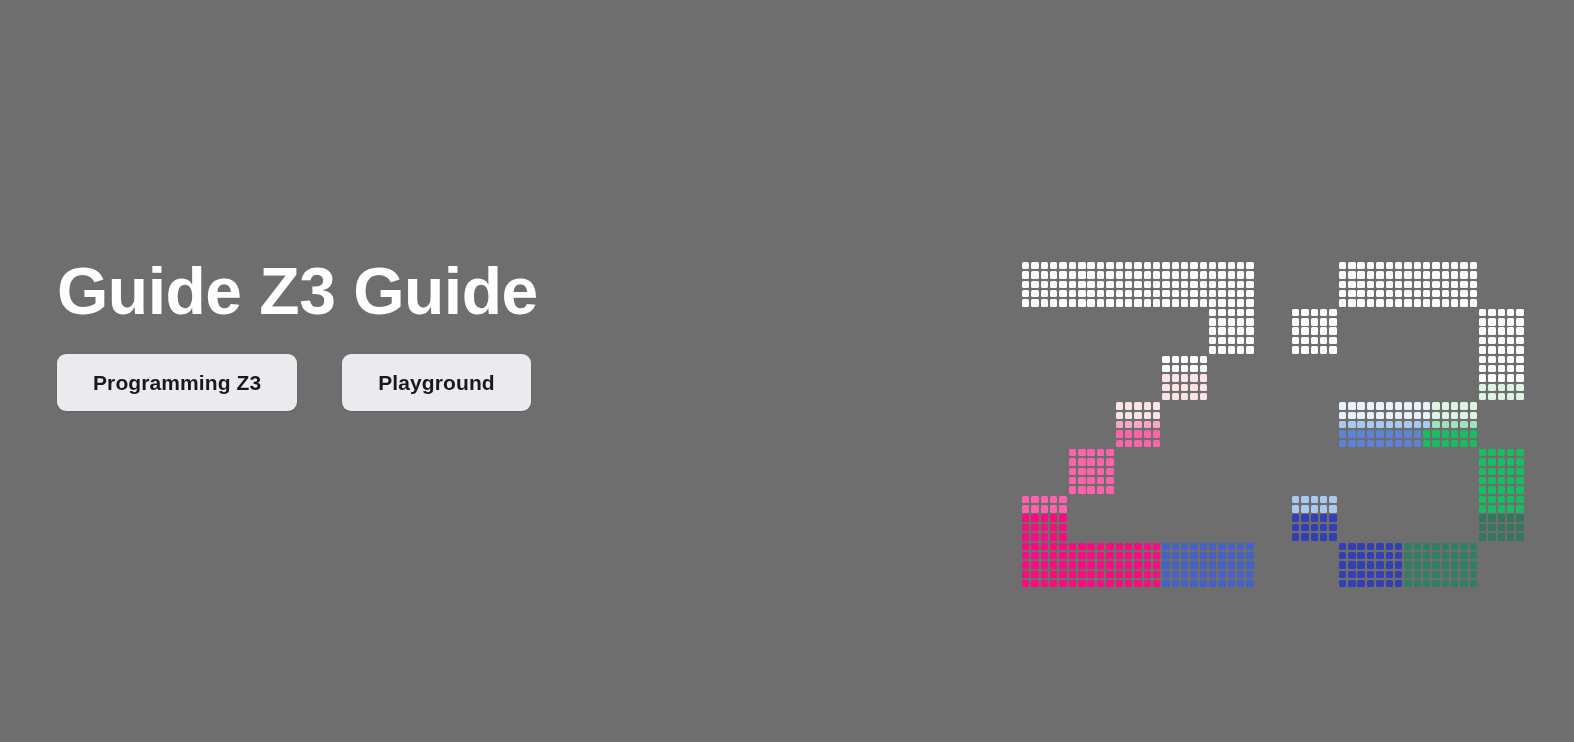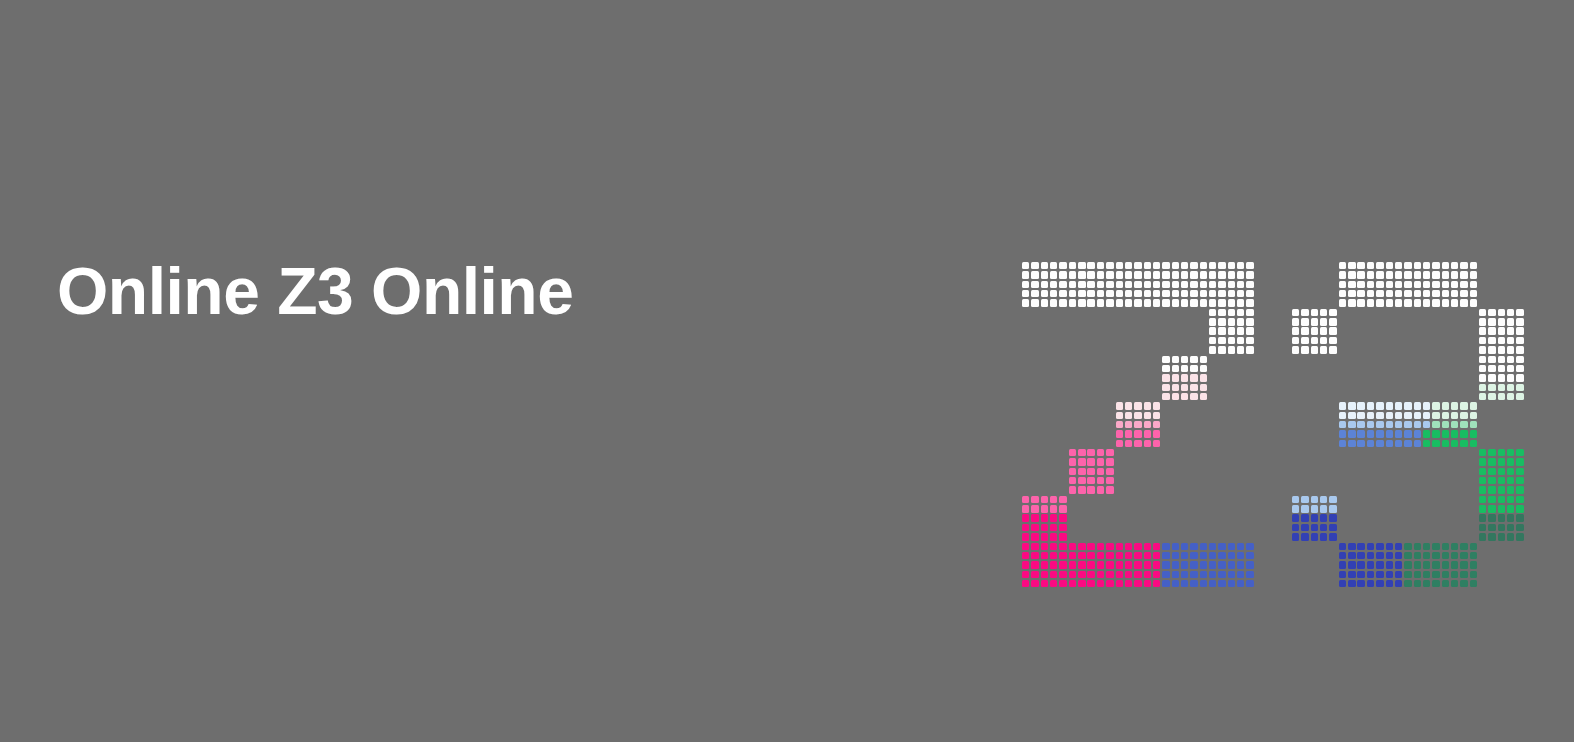--- a/index.html
+++ b/index.html
@@ -85,23 +85,25 @@
     border-radius: 1.5px;
     box-sizing: border-box;
   }
 </style>
 </head>
 <body>
 
 <div id="hero">
 
   <div id="hero-text">
-    <h1 id="page-title">Online Z3 Online</h1>
+    <h1 id="page-title">Guide Z3 Guide</h1>
 
     <div id="cta-row">
+      <button class="cta-button">Programming Z3</button>
+      <button class="cta-button">Playground</button>
     </div>
   </div>
 
   <div id="logo-art">
       <div class="glyph" style="left: 0px; top: 0px; width: 233.75px; height: 327.25px;">
         <span class="pixel-cell" style="left: 0px; top: 0px; width: 7.45px; height: 7.45px; background: rgb(253, 253, 253);"></span>
         <span class="pixel-cell" style="left: 9.35px; top: 0px; width: 7.45px; height: 7.45px; background: rgb(253, 253, 253);"></span>
         <span class="pixel-cell" style="left: 18.7px; top: 0px; width: 7.45px; height: 7.45px; background: rgb(253, 253, 253);"></span>
         <span class="pixel-cell" style="left: 28.05px; top: 0px; width: 7.45px; height: 7.45px; background: rgb(253, 253, 253);"></span>
         <span class="pixel-cell" style="left: 37.4px; top: 0px; width: 7.45px; height: 7.45px; background: rgb(253, 253, 253);"></span>

